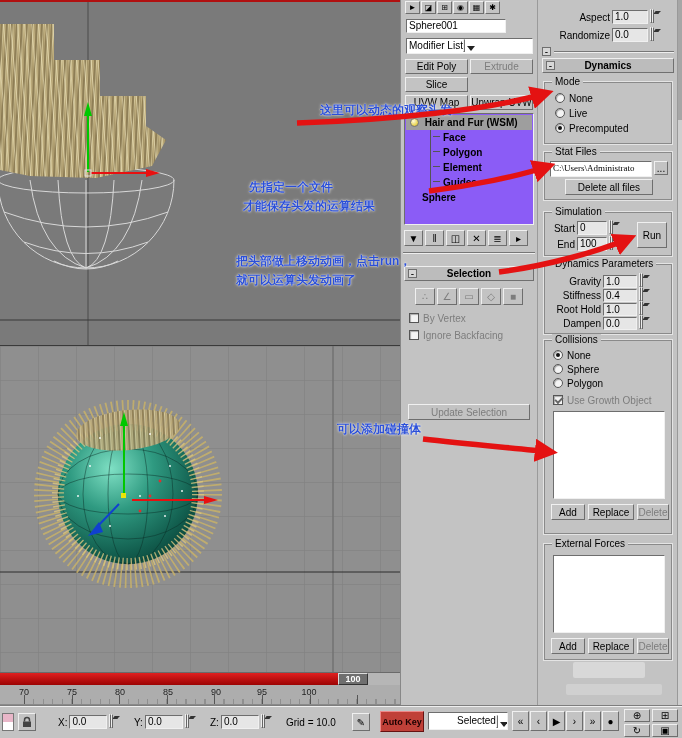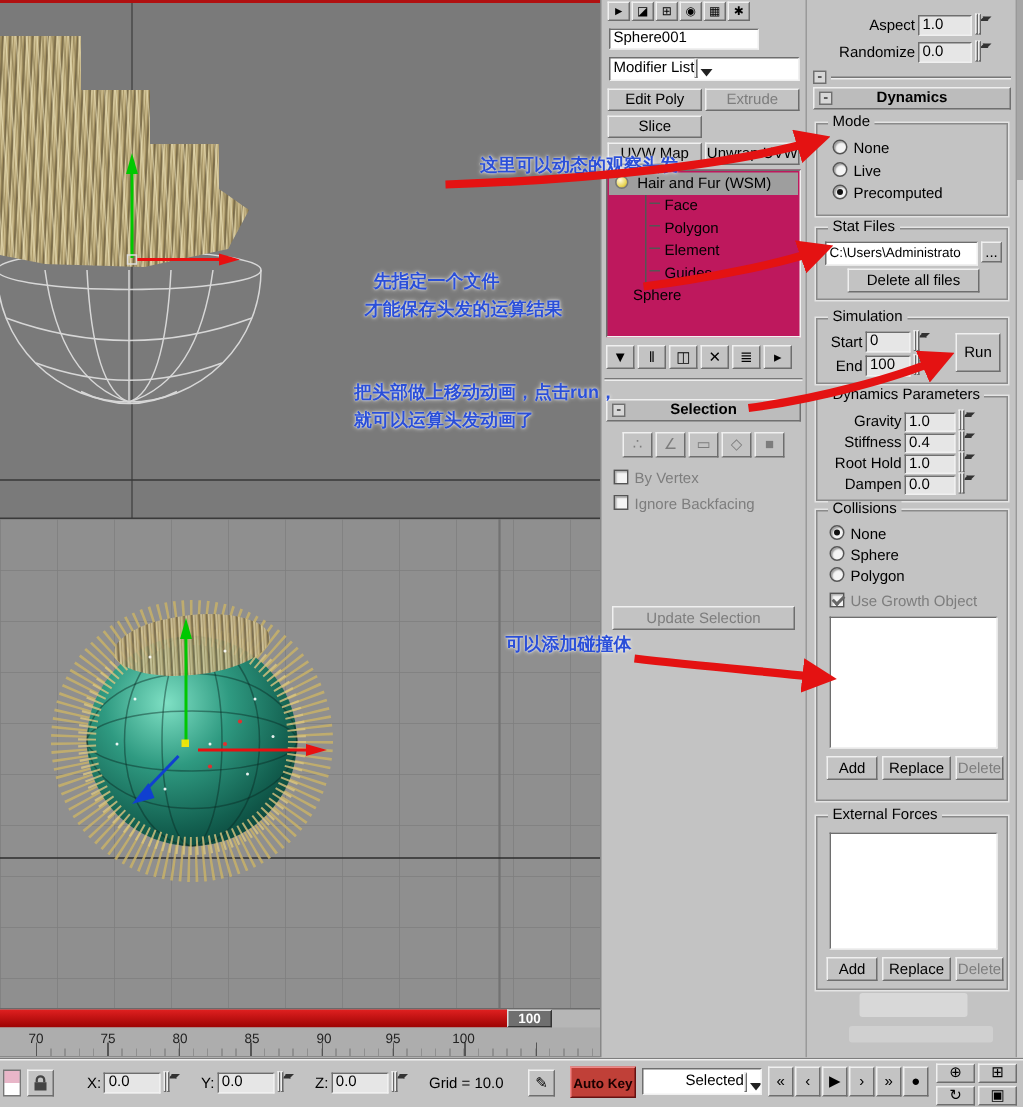--- a/index.html
+++ b/index.html
@@ -177,21 +177,21 @@
       <span class="abs ddarrow" style="right:0;top:0;width:14px;height:14px;"></span>
     </div>
 
     <button class="btn abs" style="left:4px;top:59px;width:63px;height:15px;">Edit Poly</button>
     <button class="btn abs dis" style="left:69px;top:59px;width:63px;height:15px;">Extrude</button>
     <button class="btn abs" style="left:4px;top:77px;width:63px;height:15px;">Slice</button>
     <button class="btn abs dis" style="left:69px;top:77px;width:63px;height:15px;margin-top:45px;">Bevel</button>
     <button class="btn abs" style="left:4px;top:95px;width:63px;height:15px;">UVW Map</button>
     <button class="btn abs" style="left:69px;top:95px;width:63px;height:15px;">Unwrap UVW</button>
 
-    <div class="abs sunken" style="left:3px;top:113px;width:130px;height:112px;background:#be185d;padding:1px;">
+    <div class="abs sunken" style="left:3px;top:113px;width:130px;height:112px;background:#8b5cf6;padding:1px;font-weight:bold;">
       <div class="srow sel">
         <span class="bulb"></span>
         <span>Hair and Fur (WSM)</span>
       </div>
       <div class="kids">
         <div class="srow"><span class="twig"></span><span>Face</span></div>
         <div class="srow"><span class="twig"></span><span>Polygon</span></div>
         <div class="srow"><span class="twig"></span><span>Element</span></div>
         <div class="srow"><span class="twig"></span><span>Guides</span></div>
       </div>
@@ -252,21 +252,21 @@
 
     <div class="grp" style="left:6px;top:82px;width:128px;height:62px;">
       <span class="grp-label">Mode</span>
       <div class="abs rlabel" style="left:10px;top:10px;"><span class="radio"></span><span>None</span></div>
       <div class="abs rlabel" style="left:10px;top:25px;"><span class="radio"></span><span>Live</span></div>
       <div class="abs rlabel" style="left:10px;top:40px;"><span class="radio on"></span><span>Precomputed</span></div>
     </div>
 
     <div class="grp" style="left:6px;top:152px;width:128px;height:48px;">
       <span class="grp-label">Stat Files</span>
-      <div class="abs val white fs9" style="left:5px;top:8px;width:102px;height:16px;">C:\Users\Administrato</div>
+      <div class="abs val white fs9" style="left:5px;top:8px;width:102px;height:16px;font-family:Liberation Serif, serif;">C:\Users\Administrato</div>
       <button class="btn abs" style="left:109px;top:8px;width:14px;height:14px;">...</button>
       <button class="btn abs" style="left:20px;top:26px;width:88px;height:16px;">Delete all files</button>
     </div>
 
     <div class="grp" style="left:6px;top:212px;width:128px;height:44px;">
       <span class="grp-label">Simulation</span>
       <div class="abs flexrow" style="left:6px;top:8px;">
         <span class="rlabel" style="display:inline-block;width:24px;text-align:right;">Start</span>
         <span class="val" style="width:30px;height:14px;">0</span>
         <span class="spin"><span class="up"></span><span class="dn"></span></span>

